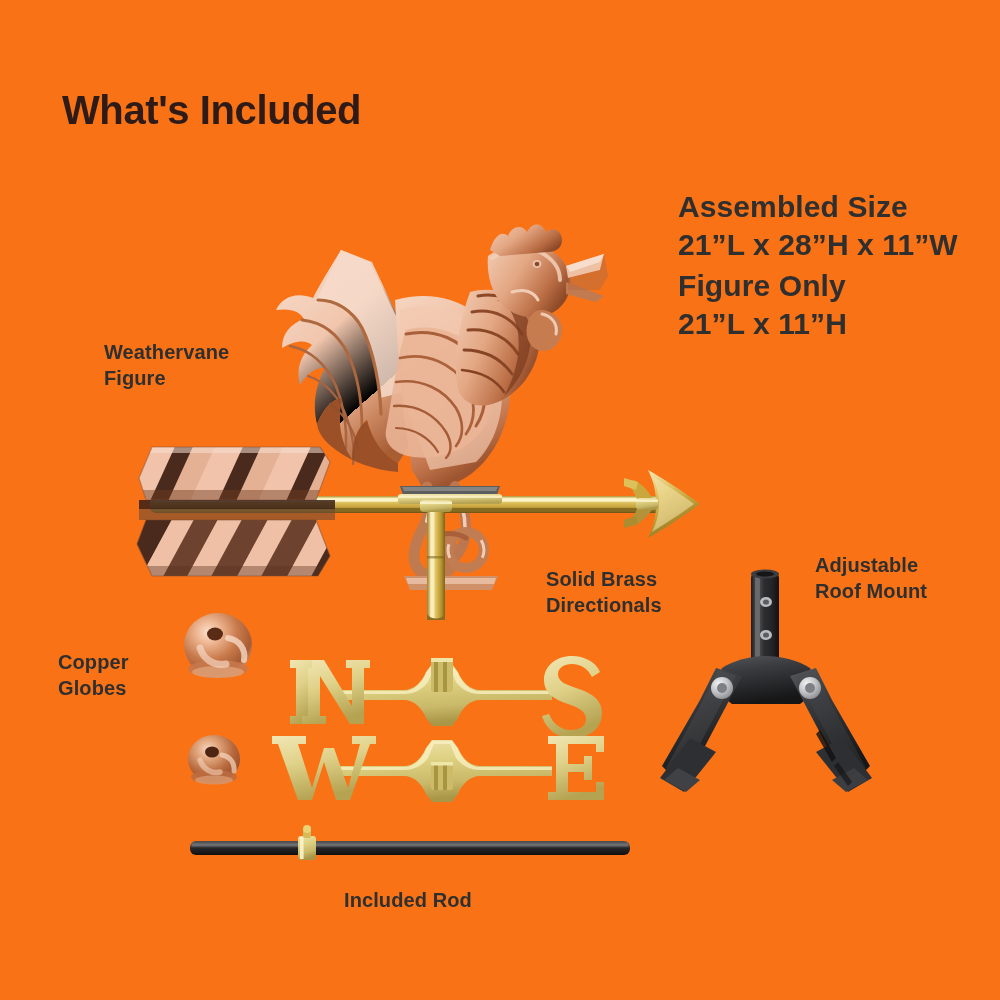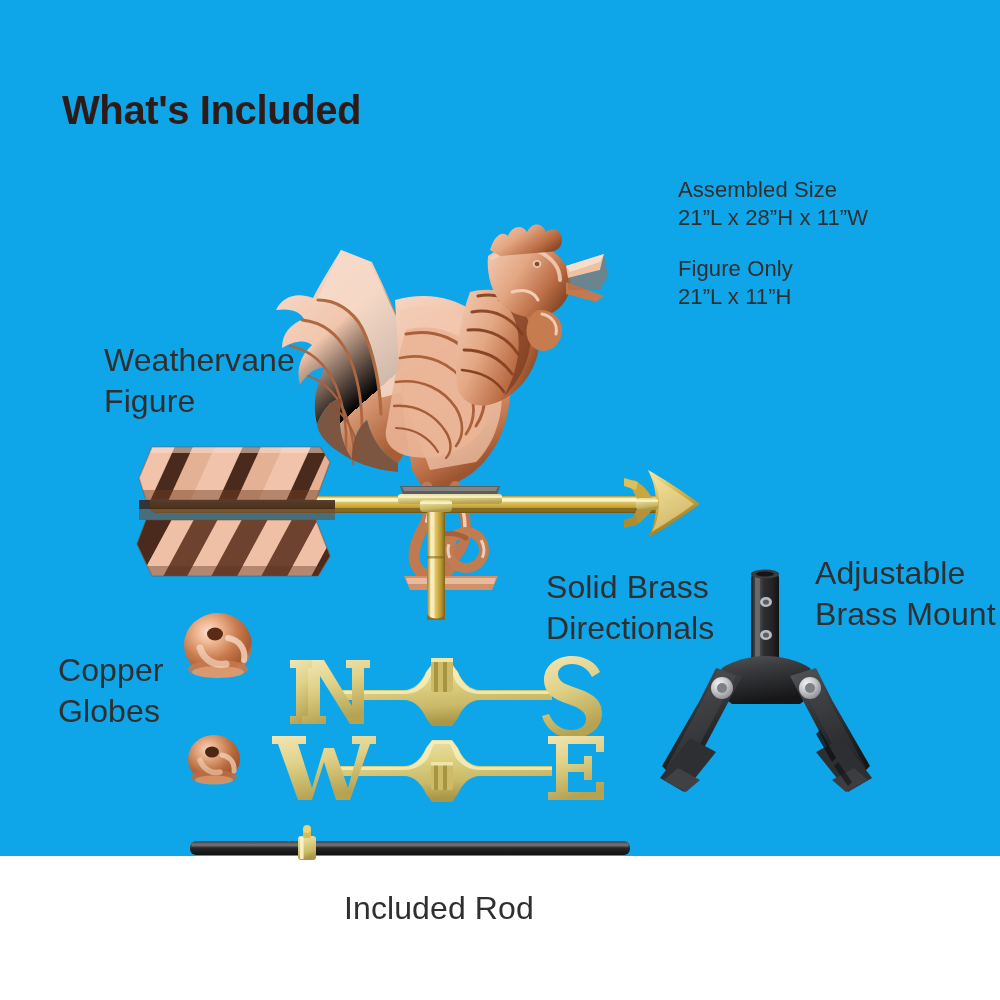--- a/index.html
+++ b/index.html
@@ -5,50 +5,51 @@
 <style>
   * { box-sizing: border-box; margin: 0; padding: 0; }
   html, body {
     width: 1000px; height: 1000px;
     background: #ffffff;
     font-family: "Liberation Sans", sans-serif;
     overflow: hidden;
   }
   #page {
     position: relative;
-    width: 1000px; height: 856px;
-    background: #0ea5e9;
+    width: 1000px; height: 1000px;
+    background: #f97316;
   }
 
   
   .heading {
     position: absolute;
     left: 62px; top: 88px;
     font-size: 40px;
     font-weight: bold;
     letter-spacing: -0.4px;
     color: #2e1b17;
   }
   .label {
     position: absolute;
-    font-size: 32px;
-    font-weight: 400;
+    font-size: 20px;
+    font-weight: 700;
     line-height: 1.28;
     color: #2f2f2f;
     letter-spacing: 0.1px;
     white-space: pre-line;
   }
   .spec {
     position: absolute;
-    font-size: 22px;
-    font-weight: 400;
+    font-size: 30px;
+    font-weight: 700;
     line-height: 1.28;
     color: #2f2f2f;
     letter-spacing: 0.1px;
     white-space: pre-line;
+    margin-top: 12px;
   }
   #lbl-weathervane { left: 104px; top: 340px; }
   #lbl-copper      { left: 58px;  top: 650px; }
   #lbl-directional { left: 546px; top: 567px; }
   #lbl-roofmount   { left: 815px; top: 553px; }
   #lbl-assemblyrod { left: 344px; top: 888px; }
   #spec-assembled  { left: 678px; top: 176px; }
   #spec-figure     { left: 678px; top: 255px; }
 
   
@@ -75,21 +76,21 @@
   <div class="label" id="lbl-weathervane">Weathervane
 Figure</div>
 
   <div class="label" id="lbl-directional">Solid Brass
 Directionals</div>
 
   <div class="label" id="lbl-copper">Copper
 Globes</div>
 
   <div class="label" id="lbl-roofmount">Adjustable
-Brass Mount</div>
+Roof Mount</div>
 
   <div class="label" id="lbl-assemblyrod">Included Rod</div>
 
   <svg id="art" viewBox="0 0 1000 1000" xmlns="http://www.w3.org/2000/svg">
     <defs>
 
       <linearGradient id="gCopperBody" x1="0" y1="0" x2="0.35" y2="1">
         <stop offset="0%" stop-color="#f6d6c2"></stop>
         <stop offset="30%" stop-color="#f0c2a7"></stop>
         <stop offset="62%" stop-color="#dfa07c"></stop>

